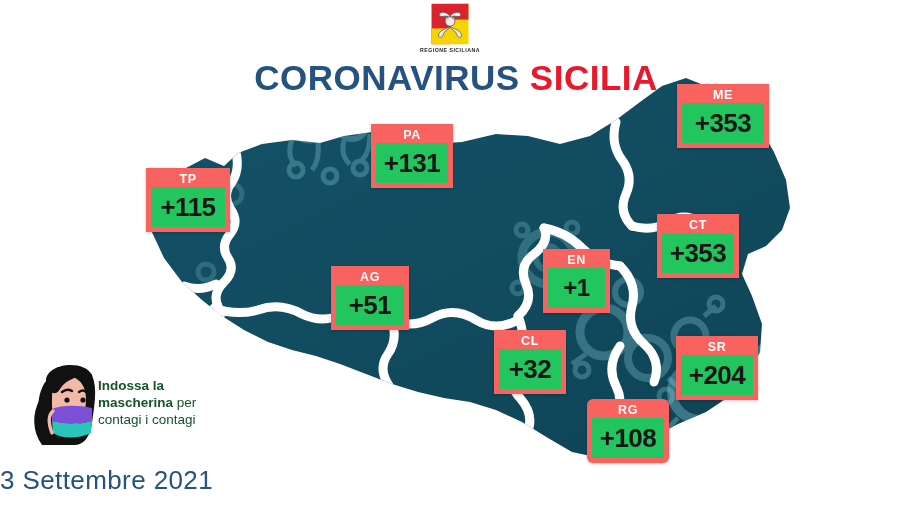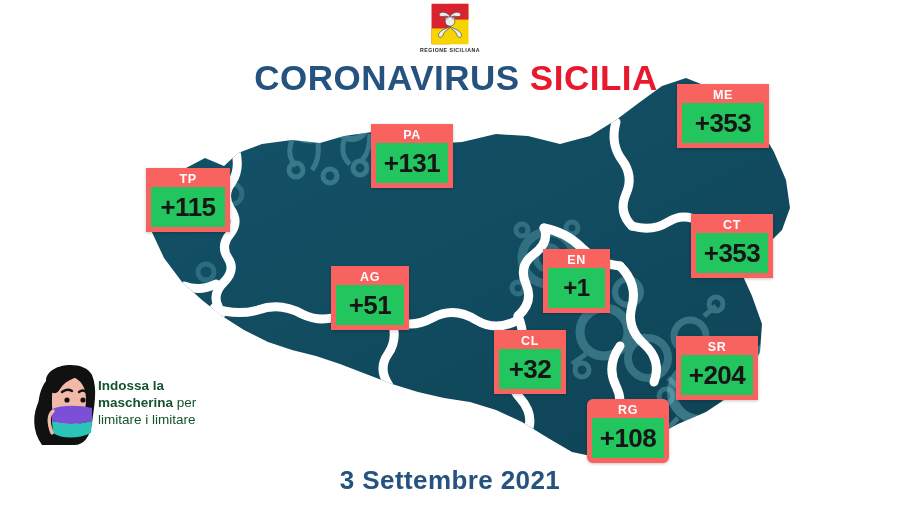--- a/index.html
+++ b/index.html
@@ -92,21 +92,21 @@
     line-height: 40px;
     height: 40px;
     letter-spacing: -0.5px;
   }
 
   
   #card-tp { left: 146px; top: 168px; width: 84px; }
   #card-pa { left: 371px; top: 124px; width: 82px; }
   #card-me { left: 677px; top: 84px; width: 92px; }
   #card-en { left: 543px; top: 209px; width: 67px; margin-top: 40px; }
-  #card-ct { left: 691px; top: 214px; width: 82px; }
+  #card-ct { left: 657px; top: 214px; width: 82px; }
   #card-ag { left: 331px; top: 266px; width: 78px; }
   #card-cl { left: 494px; top: 330px; width: 72px; }
   #card-sr { left: 676px; top: 336px; width: 82px; }
   #card-rg { left: 587px; top: 399px; width: 82px; border-radius: 6px; }
 
   #card-en .card-value { font-size: 24px; }
 
   
   .mask-block {
     position: absolute;
@@ -132,23 +132,23 @@
     line-height: 17px;
     color: #14532d;
   }
   .mask-text .strong { font-weight: bold; }
 
   
   .date {
     position: absolute;
     top: 465px;
     left: 0; right: 0;
-    text-align: center;
+    text-align: left;
     font-size: 26px;
-    font-weight: bold;
+    font-weight: normal;
     color: #25527E;
     letter-spacing: 0.4px;
   }
 </style>
 </head>
 <body>
 
 <div id="infographic">
 
   <div class="emblem-wrap">
@@ -365,19 +365,19 @@
         <path d="M31 56 q-7 6 -1 22" stroke="#F2B9A8" stroke-width="3.4" fill="none" stroke-linecap="round"></path>
 
         <path d="M24 26 C32 14 58 10 70 20 C58 20 44 24 38 34 C33 42 30 36 26 38 Z" fill="#111111"></path>
 
         <path d="M18 44 C10 58 10 76 20 90 L32 90 C22 76 20 60 24 46 Z" fill="#111111"></path>
       </svg>
     </span>
     <div class="mask-text">
       <span class="strong">Indossa la</span><br>
       <span class="strong">mascherina</span><span> per</span><br>
-      <span>limitare i limitare</span>
+      <span>contagi i contagi</span>
     </div>
   </div>
 
   <div class="date">3 Settembre 2021</div>
 
 </div>
 
 </body></html>

